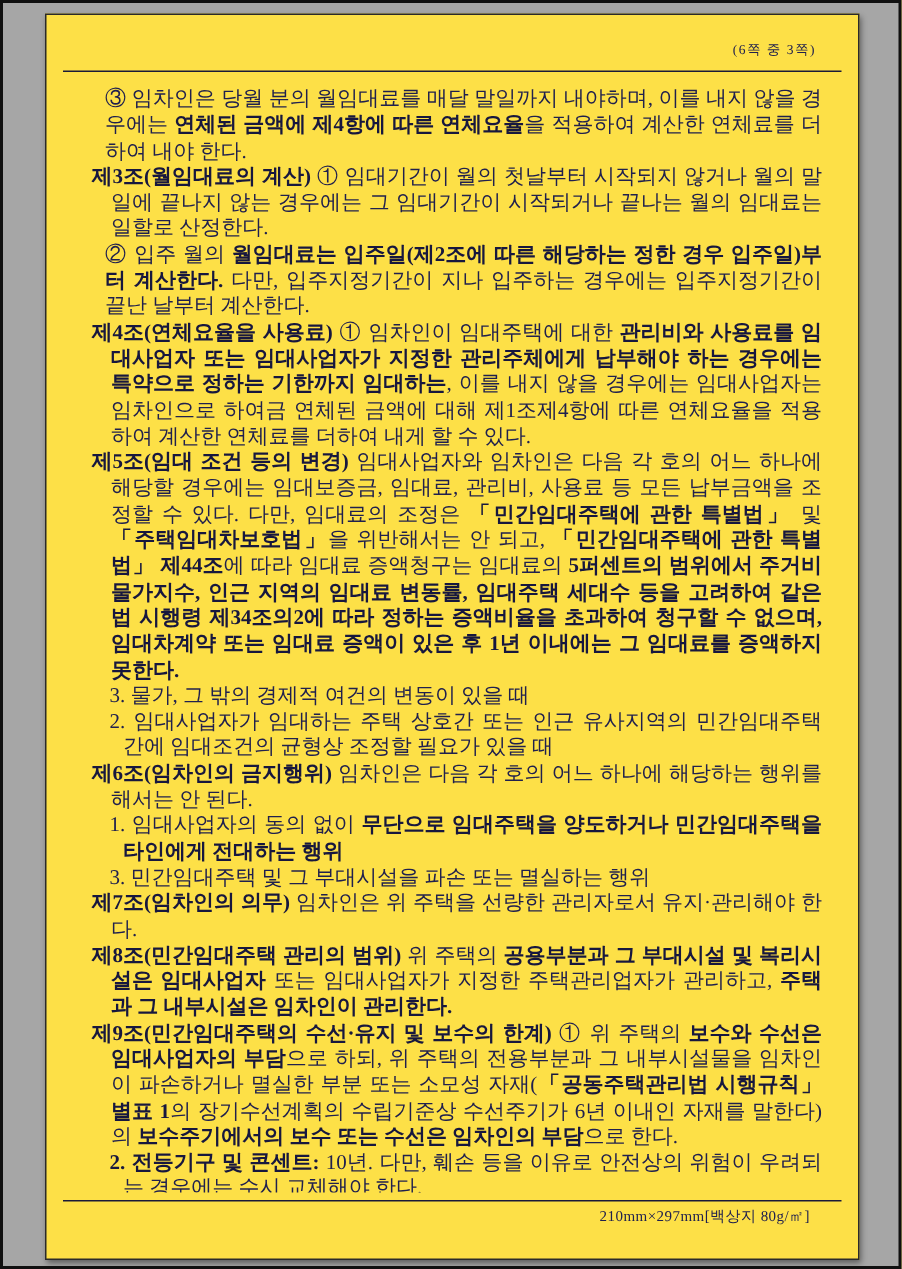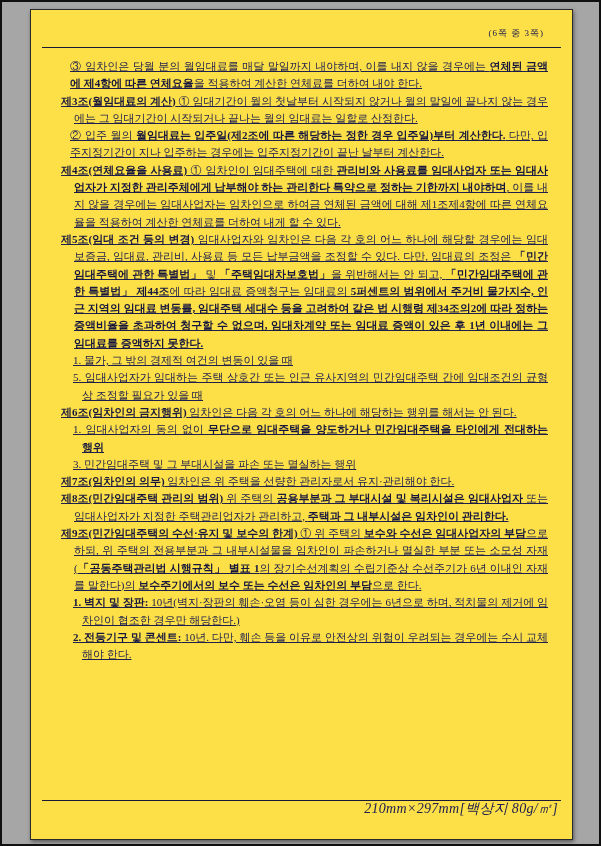--- a/index.html
+++ b/index.html
@@ -40,63 +40,60 @@
   }
   .rule-top { top: 37px; }
   .rule-bottom { bottom: 38px; border-top-width: 1.2px; }
   .doc-body {
     position: absolute;
     top: 48px;
     left: 30px;
     right: 24px;
     bottom: 44px;
     color: #20204e;
-    font-size: 11px;
+    font-size: 14px;
     line-height: 17.3px;
     text-align: justify;
     overflow: hidden;
-    text-decoration: underline;
   }
   p.blk { margin: 0; padding: 0; }
   p.clause { padding-left: 9px; }
   p.article { padding-left: 13px; text-indent: -13px; }
   p.item { padding-left: 21px; text-indent: -9px; }
   p.blk b { font-weight: bold; color: #17173e; }
   .footer-note {
     position: absolute;
     bottom: 21px;
-    right: 14px;
-    font-size: 14px;
+    right: 32px;
+    font-size: 10px;
     color: #20204e;
     letter-spacing: 0.3px;
-    font-style: italic;
   }
 </style>
 </head>
 <body>
 
 <div class="sheet">
   <div class="page-indicator">(6쪽 중 3쪽)</div>
 
   <div class="rule rule-top"></div>
 
   <div class="doc-body">
       <p class="blk clause"><span>③ 임차인은 당월 분의 월임대료를 매달 말일까지 내야하며, 이를 내지 않을 경우에는 </span><b>연체된 금액에 제4항에 따른 연체요율</b><span>을 적용하여 계산한 연체료를 더하여 내야 한다.</span></p>
       <p class="blk article"><b>제3조(월임대료의 계산)</b><span> ① 임대기간이 월의 첫날부터 시작되지 않거나 월의 말일에 끝나지 않는 경우에는 그 임대기간이 시작되거나 끝나는 월의 임대료는 일할로 산정한다.</span></p>
       <p class="blk clause"><span>② 입주 월의 </span><b>월임대료는 입주일(제2조에 따른 해당하는 정한 경우 입주일)부터 계산한다.</b><span> 다만, 입주지정기간이 지나 입주하는 경우에는 입주지정기간이 끝난 날부터 계산한다.</span></p>
-      <p class="blk article"><b>제4조(연체요율을 사용료)</b><span> ① 임차인이 임대주택에 대한 </span><b>관리비와 사용료를 임대사업자 또는 임대사업자가 지정한 관리주체에게 납부해야 하는 관리한다 특약으로 정하는 기한까지 내야하며</b><span>, 이를 내지 않을 경우에는 임대사업자는 임차인으로 하여금 연체된 금액에 대해 제1조제4항에 따른 연체요율을 적용하여 계산한 연체료를 더하여 내게 할 수 있다.</span></p>
+      <p class="blk article"><b>제4조(연체요율을 사용료)</b><span> ① 임차인이 임대주택에 대한 </span><b>관리비와 사용료를 임대사업자 또는 임대사업자가 지정한 관리주체에게 납부해야 하는 경우에는 특약으로 정하는 기한까지 임대하는</b><span>, 이를 내지 않을 경우에는 임대사업자는 임차인으로 하여금 연체된 금액에 대해 제1조제4항에 따른 연체요율을 적용하여 계산한 연체료를 더하여 내게 할 수 있다.</span></p>
       <p class="blk article"><b>제5조(임대 조건 등의 변경)</b><span> 임대사업자와 임차인은 다음 각 호의 어느 하나에 해당할 경우에는 임대보증금, 임대료, 관리비, 사용료 등 모든 납부금액을 조정할 수 있다. 다만, 임대료의 조정은 </span><b>「민간임대주택에 관한 특별법」</b><span> 및 </span><b>「주택임대차보호법」</b><span>을 위반해서는 안 되고, </span><b>「민간임대주택에 관한 특별법」 제44조</b><span>에 따라 임대료 증액청구는 임대료의 </span><b>5퍼센트의 범위에서 주거비 물가지수, 인근 지역의 임대료 변동률, 임대주택 세대수 등을 고려하여 같은 법 시행령 제34조의2에 따라 정하는 증액비율을 초과하여 청구할 수 없으며, 임대차계약 또는 임대료 증액이 있은 후 1년 이내에는 그 임대료를 증액하지 못한다.</b></p>
-      <p class="blk item"><span>1. 물가, 그 밖의 경제적 여건의 변동이 있을 때</span></p>
-      <p class="blk item"><span>5. 임대사업자가 임대하는 주택 상호간 또는 인근 유사지역의 민간임대주택 간에 임대조건의 균형상 조정할 필요가 있을 때</span></p>
+      <p class="blk item"><span>3. 물가, 그 밖의 경제적 여건의 변동이 있을 때</span></p>
+      <p class="blk item"><span>2. 임대사업자가 임대하는 주택 상호간 또는 인근 유사지역의 민간임대주택 간에 임대조건의 균형상 조정할 필요가 있을 때</span></p>
       <p class="blk article"><b>제6조(임차인의 금지행위)</b><span> 임차인은 다음 각 호의 어느 하나에 해당하는 행위를 해서는 안 된다.</span></p>
       <p class="blk item"><span>1. 임대사업자의 동의 없이 </span><b>무단으로 임대주택을 양도하거나 민간임대주택을 타인에게 전대하는 행위</b></p>
       <p class="blk item"><span>3. 민간임대주택 및 그 부대시설을 파손 또는 멸실하는 행위</span></p>
       <p class="blk article"><b>제7조(임차인의 의무)</b><span> 임차인은 위 주택을 선량한 관리자로서 유지·관리해야 한다.</span></p>
       <p class="blk article"><b>제8조(민간임대주택 관리의 범위)</b><span> 위 주택의 </span><b>공용부분과 그 부대시설 및 복리시설은 임대사업자</b><span> 또는 임대사업자가 지정한 주택관리업자가 관리하고, </span><b>주택과 그 내부시설은 임차인이 관리한다.</b></p>
       <p class="blk article"><b>제9조(민간임대주택의 수선·유지 및 보수의 한계)</b><span> ① 위 주택의 </span><b>보수와 수선은 임대사업자의 부담</b><span>으로 하되, 위 주택의 전용부분과 그 내부시설물을 임차인이 파손하거나 멸실한 부분 또는 소모성 자재(</span><b>「공동주택관리법 시행규칙」 별표 1</b><span>의 장기수선계획의 수립기준상 수선주기가 6년 이내인 자재를 말한다)의 </span><b>보수주기에서의 보수 또는 수선은 임차인의 부담</b><span>으로 한다.</span></p>
-      <p class="blk item"><b>1. 벽지 및 장판:</b><span> 10년(벽지·장판의 훼손·오염 등이 심한 경우에는 6년으로 하며, 적치물의 제거에 임차인이 협조한 경우만 해당한다.)</span></p>
       <p class="blk item"><b>2. 전등기구 및 콘센트:</b><span> 10년. 다만, 훼손 등을 이유로 안전상의 위험이 우려되는 경우에는 수시 교체해야 한다.</span></p>
     </div>
 
   <div class="rule rule-bottom"></div>
 
   <div class="footer-note">210mm×297mm[백상지 80g/㎡]</div>
 </div>
 
 </body></html>

